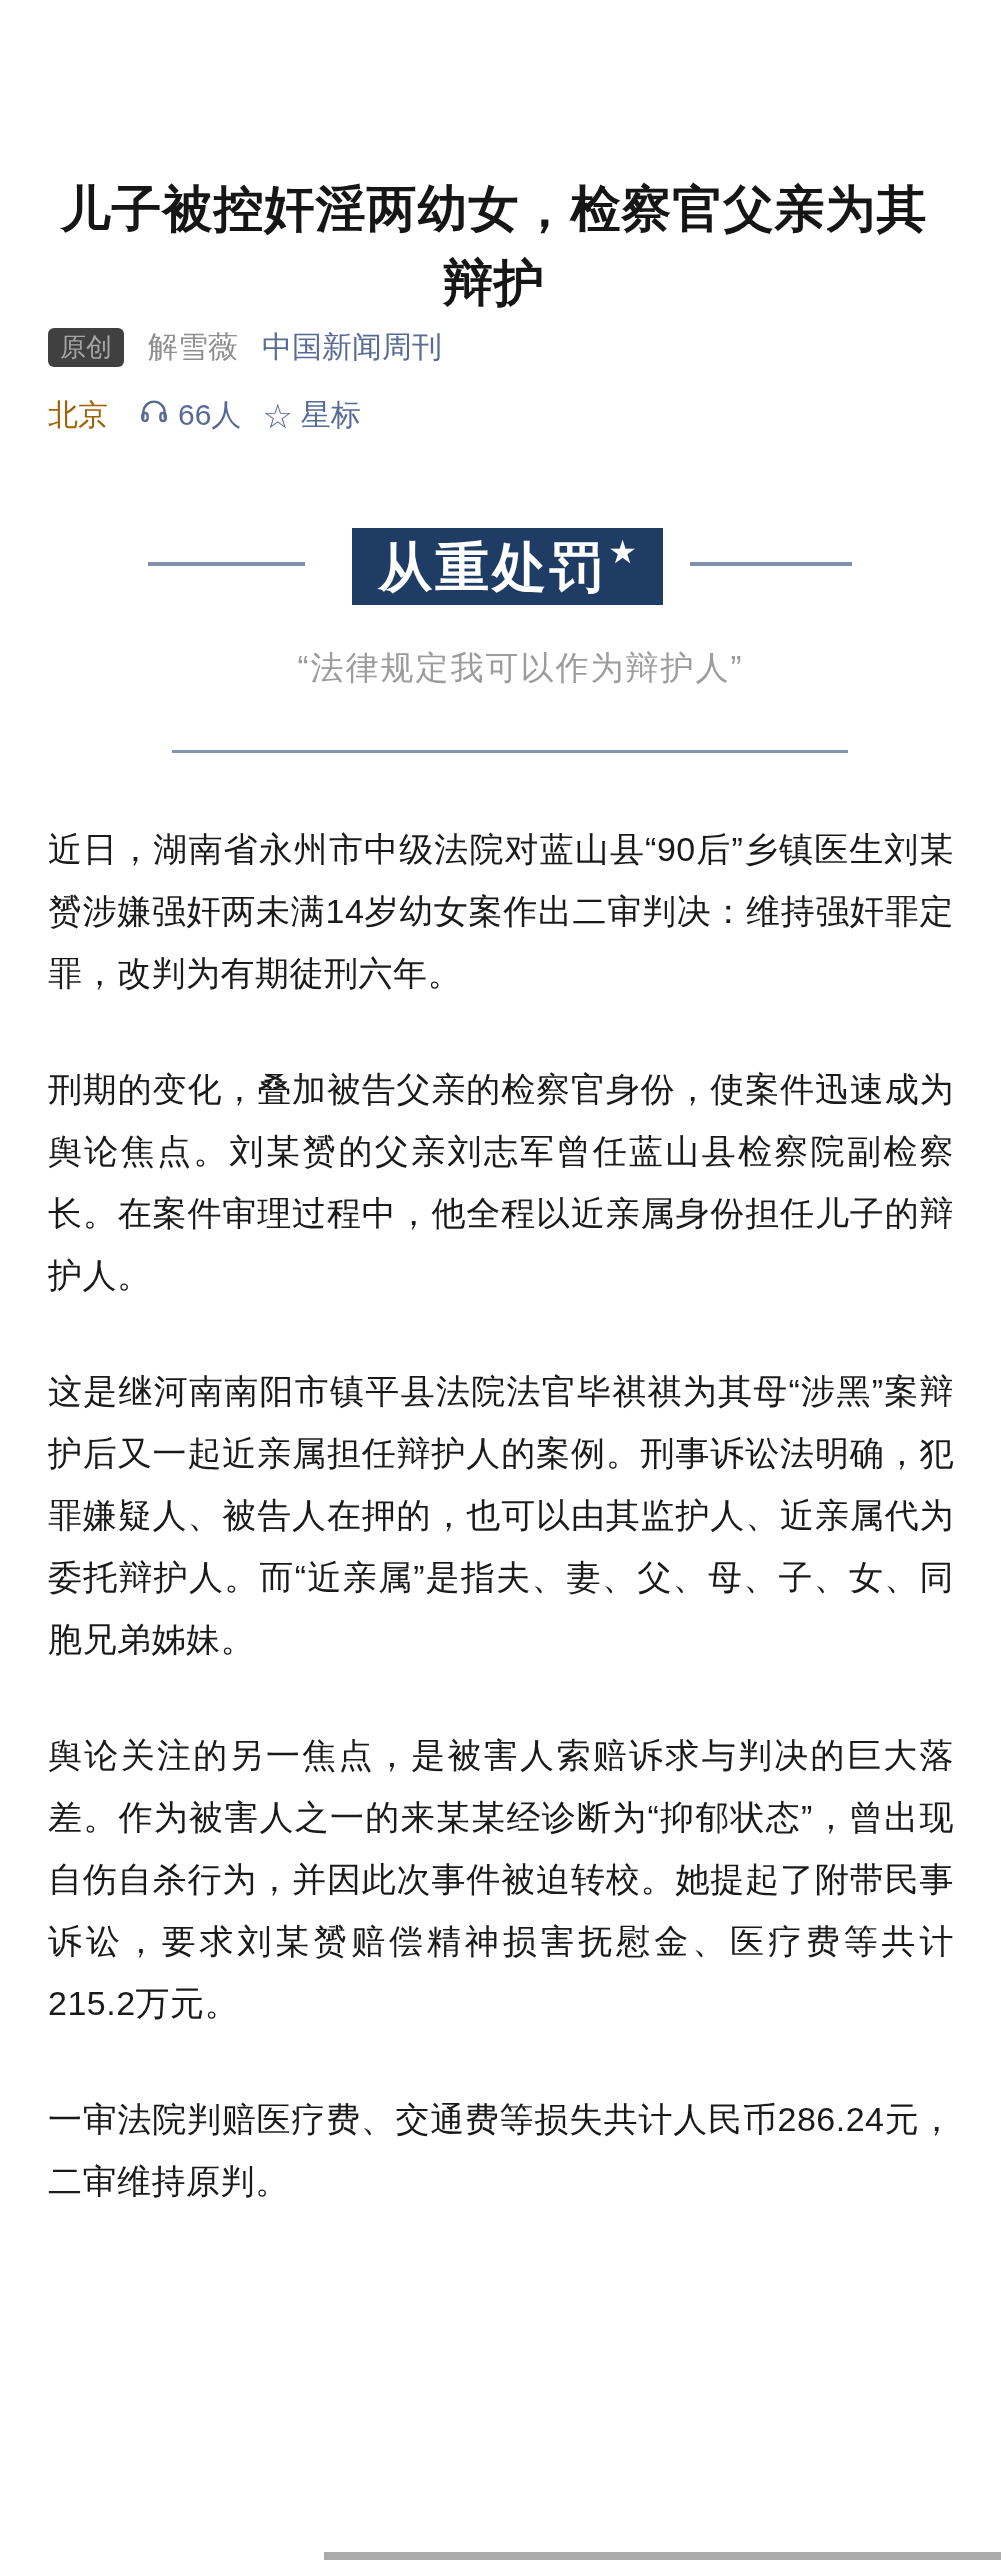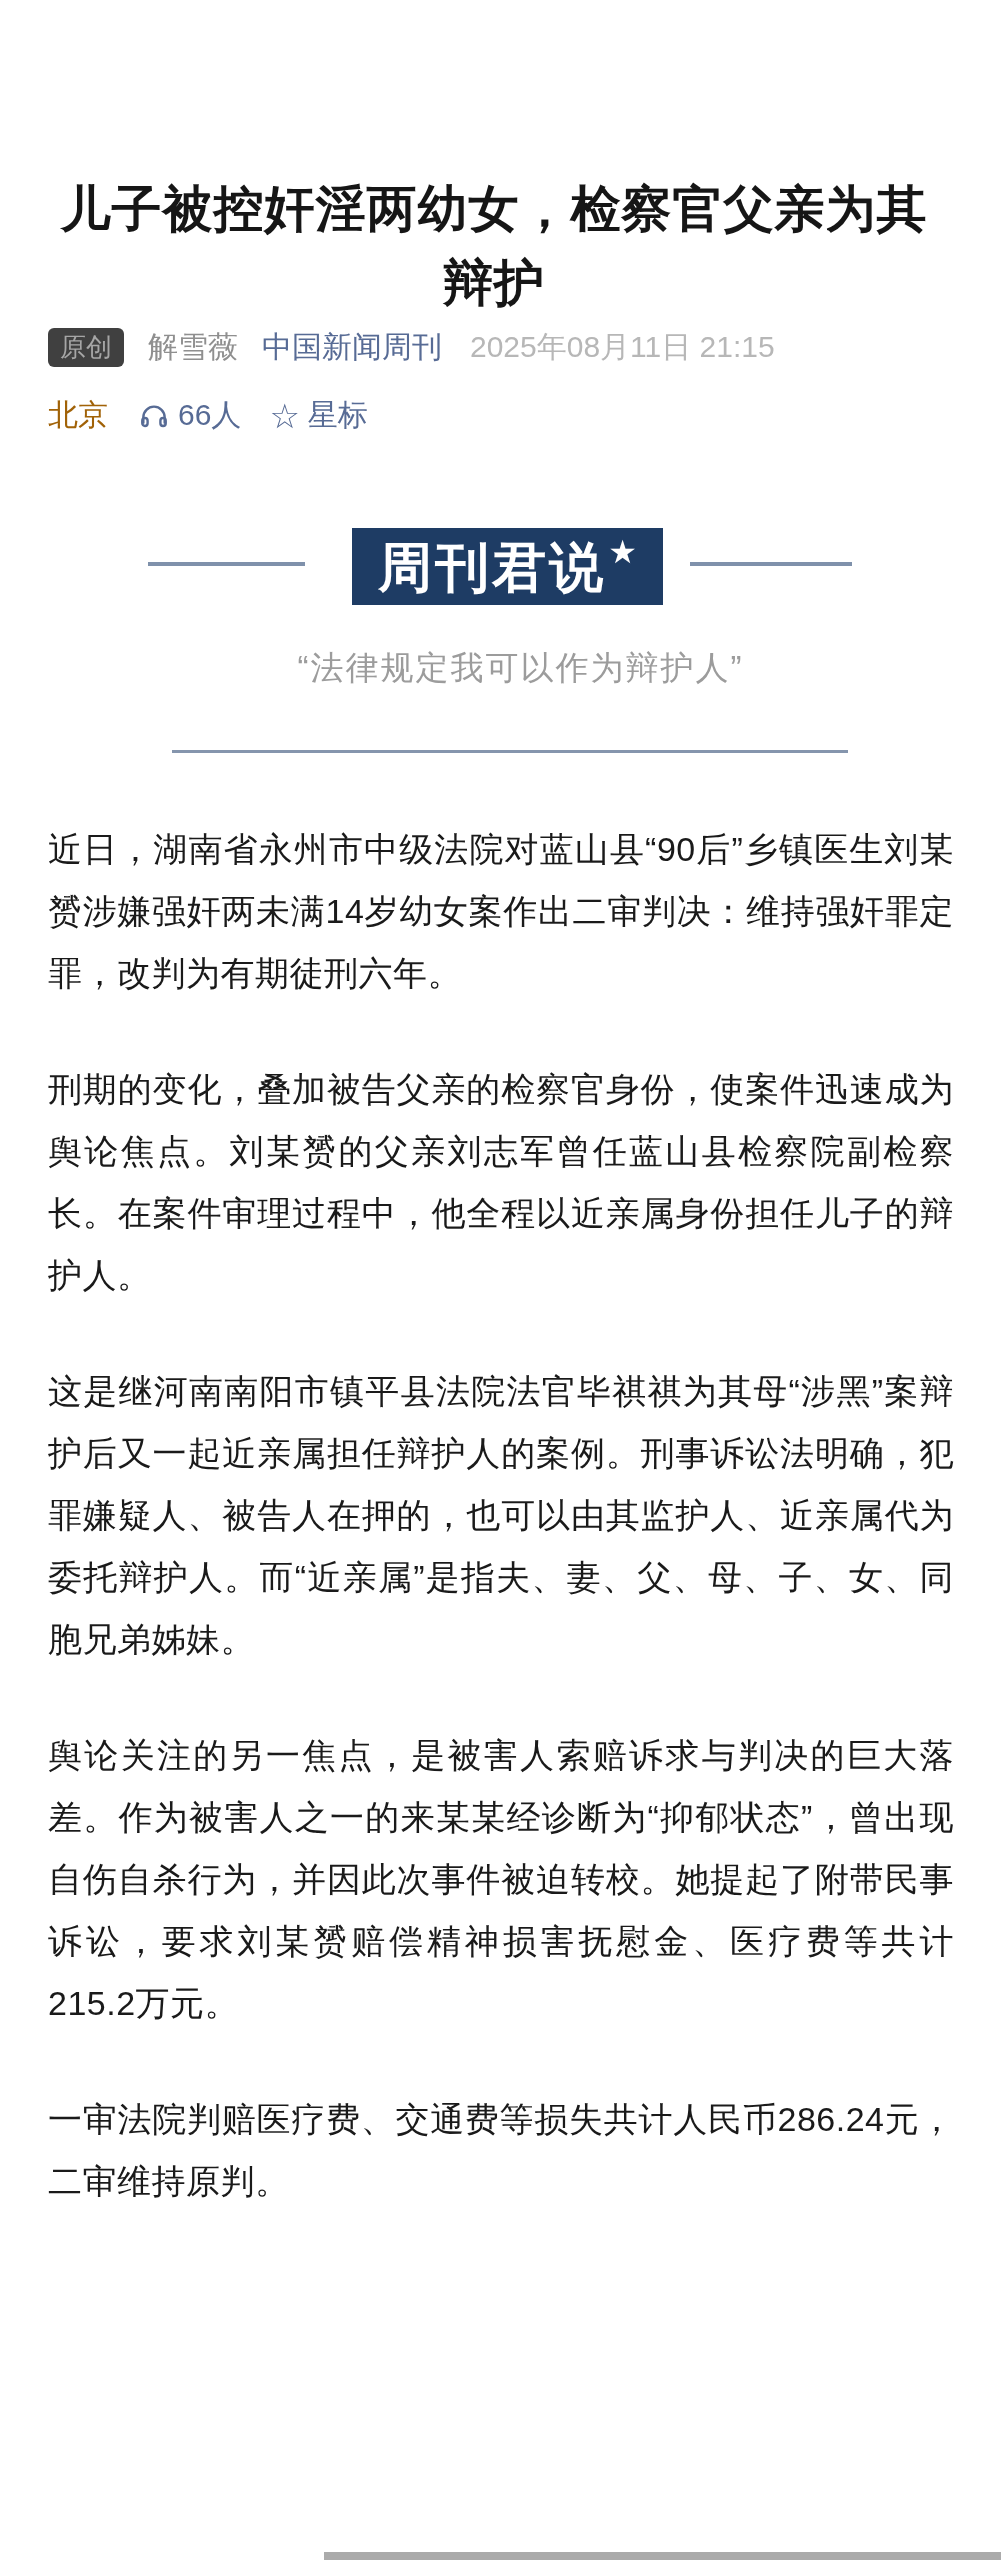--- a/index.html
+++ b/index.html
@@ -30,21 +30,21 @@
   .author{color:#8f8f8f;}
   .account{color:#576b95;font-weight:500;}
   .pubdate{color:#b7b7b7;margin-left:4px;}
   
   .stats{
     position:absolute;left:48px;top:395px;width:910px;
     display:flex;align-items:center;gap:14px;
     font-size:30px;white-space:nowrap;
   }
   .location{color:#a16207;margin-right:16px;}
-  .listen{display:flex;align-items:center;gap:8px;color:#576b95;margin-right:14px;}
+  .listen{display:flex;gap:8px;color:#576b95;margin-right:7px;}
   .listen svg{display:block;}
   .star-btn{display:flex;align-items:center;gap:8px;color:#576b95;}
   .star-glyph{font-size:34px;line-height:1;}
   
   .banner-line{
     position:absolute;top:562px;height:4px;background:#7f91ab;
   }
   .banner-line.left{left:148px;width:157px;}
   .banner-line.right{left:690px;width:162px;}
   .banner-box{
@@ -80,21 +80,20 @@
 <body>
 
 <div class="page">
 
   <h1 class="title">儿子被控奸淫两幼女，检察官父亲为其辩护</h1>
 
   <div class="byline">
     <span class="badge-original">原创</span>
     <span class="author">解雪薇</span>
     <span class="account">中国新闻周刊</span>
-    <span class="pubdate">2025年08月11日 21:15</span>
   </div>
 
   <div class="stats">
     <span class="location">北京</span>
     <span class="listen">
       <span>
         <svg width="32" height="32" viewBox="0 0 24 24" fill="none" stroke="#576b95" stroke-width="1.8" stroke-linecap="round" stroke-linejoin="round">
           <path d="M4 17v-4a8 8 0 0 1 16 0v4"></path>
           <rect x="3.2" y="13.5" width="4" height="6" rx="2"></rect>
           <rect x="16.8" y="13.5" width="4" height="6" rx="2"></rect>
@@ -103,21 +102,21 @@
       <span>66人</span>
     </span>
     <span class="star-btn">
       <span class="star-glyph">☆</span>
       <span>星标</span>
     </span>
   </div>
 
   <div class="banner-line left"></div>
   <div class="banner-box">
-    <span class="banner-text">周刊君说</span>
+    <span class="banner-text">从重处罚</span>
     <span class="banner-star">★</span>
   </div>
   <div class="banner-line right"></div>
 
   <div class="quote">“法律规定我可以作为辩护人”</div>
 
   <div class="divider"></div>
 
   <div class="body-text">
     <p>近日，湖南省永州市中级法院对蓝山县“90后”乡镇医生刘某赟涉嫌强奸两未满14岁幼女案作出二审判决：维持强奸罪定罪，改判为有期徒刑六年。</p>

